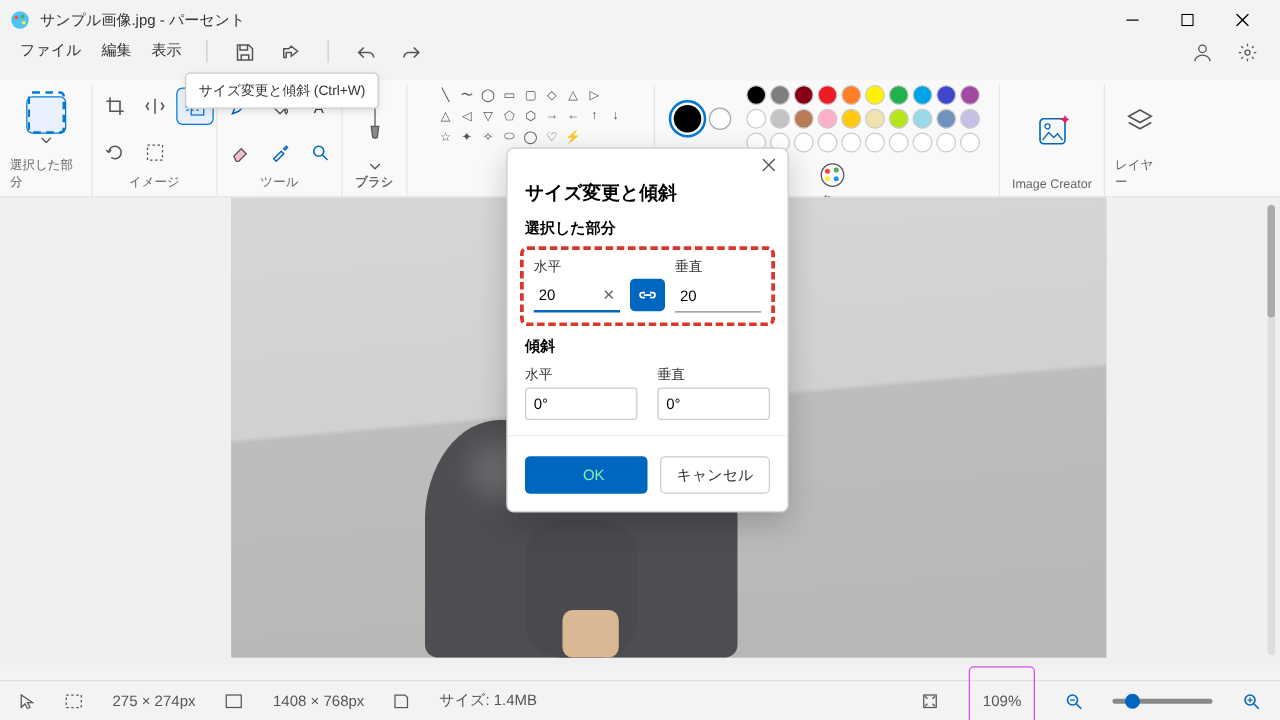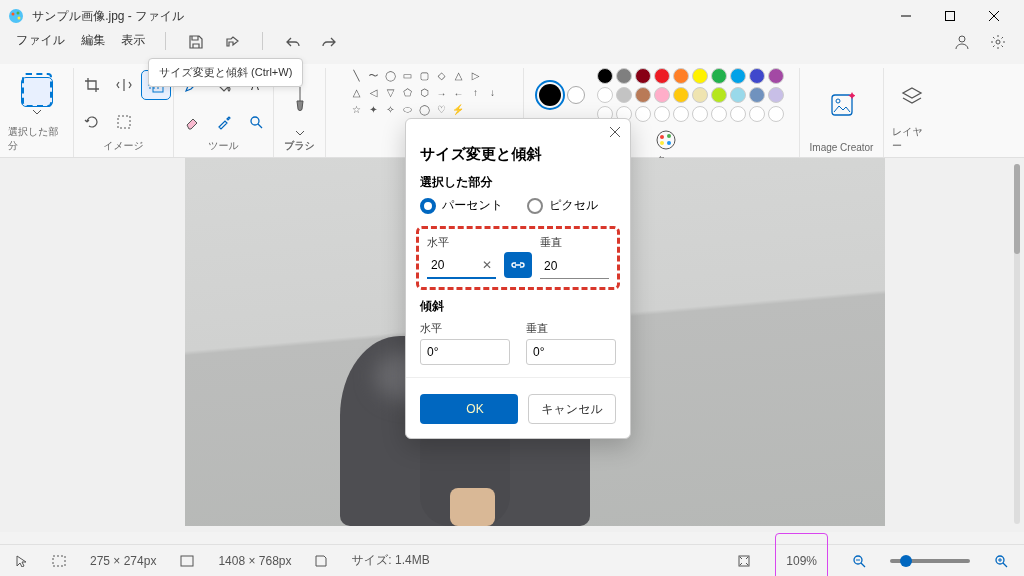--- a/index.html
+++ b/index.html
@@ -62,37 +62,37 @@
 .dfield .fl{font-size:11px;color:#333;margin-bottom:3px;}
 .dfield input{width:100%;height:26px;border:none;border-bottom:1px solid #888;padding:0 4px;font-size:12px;background:transparent;}
 .dfield .withclear{position:relative;}
 .dfield .clearx{position:absolute;right:4px;top:5px;font-size:12px;color:#666;}
 .linkbtn{width:28px;height:26px;background:#0067c0;border-radius:4px;display:flex;align-items:center;justify-content:center;color:#fff;margin-bottom:1px;}
 .dskew{padding:0 14px;}
 .dskew .drow{gap:16px;padding:0;}
 .dskew input{border:1px solid #ccc;border-radius:3px;height:26px;padding:0 6px;}
 .dbtns{display:flex;gap:10px;padding:16px 14px 14px 14px;border-top:1px solid #eee;margin-top:12px;}
 .dbtn{flex:1;height:30px;border-radius:4px;display:flex;align-items:center;justify-content:center;font-size:12px;}
-.dbtn.primary{background:#0067c0;color:#fef9c3;padding-left:12px;}
+.dbtn.primary{background:#0067c0;color:#86efac;padding-left:12px;}
 .dbtn.secondary{background:#fff;border:1px solid #ccc;color:#333;}
 svg{display:block;}
 </style>
 </head>
 <body>
 
 <div class="titlebar">
   <span class="appicon">
     <svg width="16" height="16" viewBox="0 0 16 16">
         <circle cx="8" cy="8" r="7" fill="#4fc3f7"></circle>
         <circle cx="5" cy="6" r="1.5" fill="#ff5722"></circle>
         <circle cx="10" cy="5" r="1.5" fill="#4caf50"></circle>
         <circle cx="11" cy="10" r="1.5" fill="#ffeb3b"></circle>
       </svg>
   </span>
-  <span class="title">サンプル画像.jpg - ファイル</span>
+  <span class="title">サンプル画像.jpg - パーセント</span>
   <div class="winbtns">
     <div class="winbtn">
         <svg width="10" height="10">
           <line x1="0" y1="5" x2="10" y2="5" stroke="#000" stroke-width="1"></line>
         </svg>
       </div>
     <div class="winbtn">
         <svg width="10" height="10">
           <rect x="0.5" y="0.5" width="9" height="9" fill="none" stroke="#000" stroke-width="1"></rect>
         </svg>
@@ -379,30 +379,20 @@
   <div class="dhdr">
       <div class="dclose">
         <svg width="10" height="10">
           <line x1="0" y1="0" x2="10" y2="10" stroke="#555"></line>
           <line x1="10" y1="0" x2="0" y2="10" stroke="#555"></line>
         </svg>
       </div>
     </div>
   <div class="dtitle">サイズ変更と傾斜</div>
   <div class="dlabel">選択した部分</div>
-  <div class="dradios">
-    <div class="dradio">
-        <span class="rcirc checked"></span>
-        <span>パーセント</span>
-      </div>
-    <div class="dradio">
-        <span class="rcirc"></span>
-        <span>ピクセル</span>
-      </div>
-  </div>
   <div class="dhighlight">
     <div class="drow">
       <div class="dfield">
         <div class="fl">水平</div>
         <div class="withclear"><input style="border-bottom: 2px solid rgb(0, 103, 192);" value="20"><span class="clearx">✕</span></div>
       </div>
       <div class="linkbtn">
           <svg width="14" height="14" viewBox="0 0 14 14">
             <path d="M5 7H3a2 2 0 0 1 0-4h2M9 3h2a2 2 0 0 1 0 4H9M4 5h6" fill="none" stroke="#fff" stroke-width="1.4" transform="translate(0 2)"></path>
           </svg>

